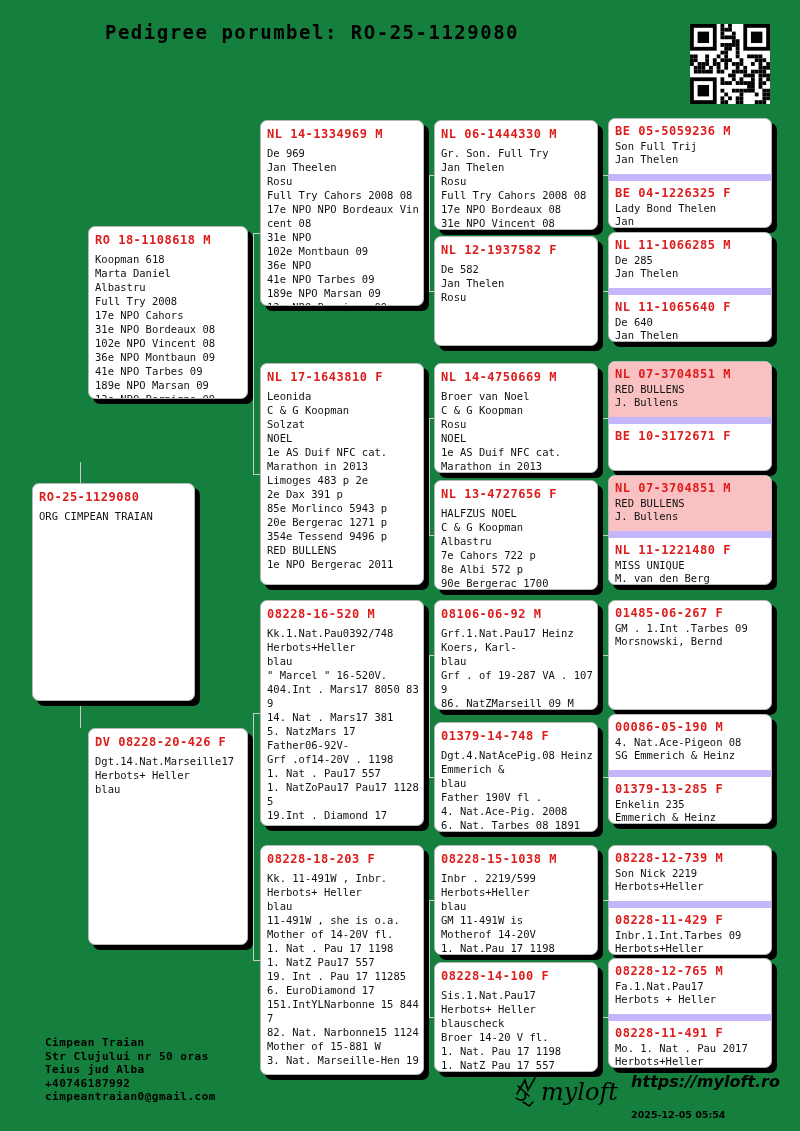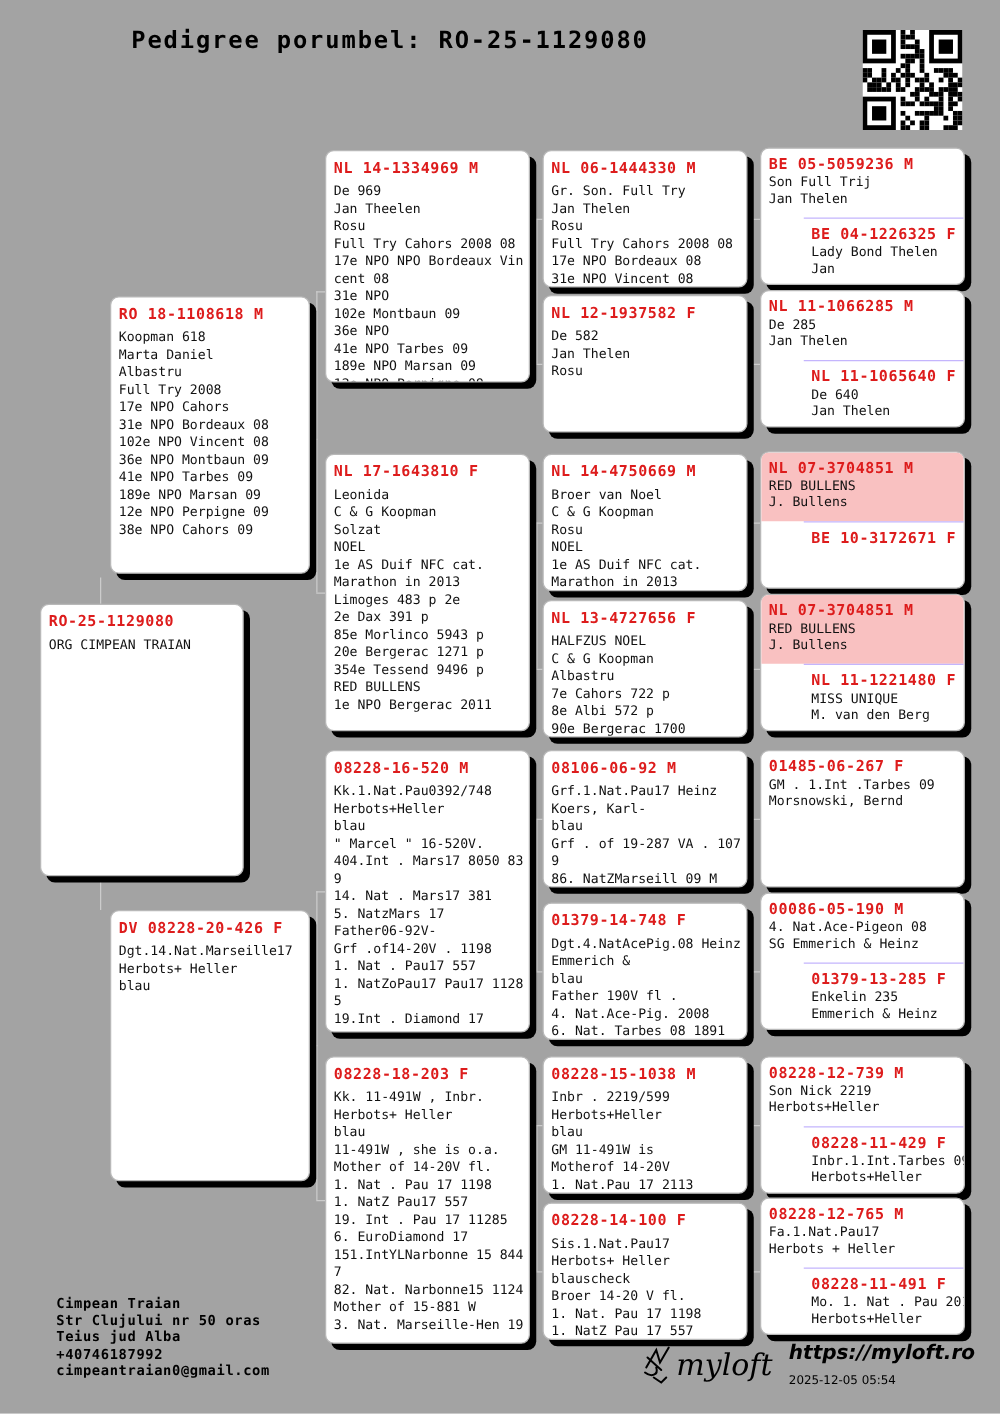--- a/index.html
+++ b/index.html
@@ -1,36 +1,36 @@
 <!DOCTYPE html>
 <html style="--red: #dd1c1c; --pink: #f9c1c1;"><head>
 <meta charset="utf-8">
 <style>
   * { margin:0; padding:0; box-sizing:border-box; }
   html,body { width:800px; height:1131px; background:#fff; }
   body { font-family:"DejaVu Sans Mono", monospace; position:relative; overflow:hidden; color:#111; }
-  .page { position:absolute; inset:0; background:#a3a3a3; }
+  .page { position:absolute; inset:0; background:#15803d; }
   .title { position:absolute; top:21px; left:0; width:78%; text-align:center; font-size:19px; font-weight:bold; letter-spacing:1.5px; color:#000; white-space:pre; }
   .qr { position:absolute; left:690px; top:24px; width:80px; height:80px; }
   .box { position:absolute; background:#fff; border:1px solid #b8b8b8; border-radius:7px; box-shadow:5px 5px 0 #000; overflow:hidden; }
   .hdr { font-weight:bold; font-size:12px; color:var(--red,#dd1c1c); padding:6px 6px 0 6px; white-space:pre; letter-spacing:.5px; }
   .body { font-size:10.5px; line-height:14px; padding:5px 5px 0 6px; white-space:pre; }
   .pair .sub { height:55px; overflow:hidden; }
   .sub .hdr { padding:5px 2px 0 6px; }
   .sub .body { padding:2px 5px 0 6px; line-height:13px; }
-  .sub + .sub { border-top:1px solid #c4b5fd;margin-left:34px; }
+  .sub + .sub { border-top:7px solid #c4b5fd; }
   .sub.highlight { background:var(--pink,#f9c1c1); }
   .cline { position:absolute; background:#ccc; }
   .owner { position:absolute; left:45px; top:1036px; font-weight:bold; font-size:11px; line-height:13.5px; white-space:pre; letter-spacing:.5px; color:#000; }
   .footer { position:absolute; right:20px; top:1072px; display:flex; align-items:flex-start; gap:6px; }
   .logo { width:112px; height:42px; }
   .logo text { font-family:"DejaVu Serif", serif; font-style:italic; font-size:24px; }
   .fright { text-align:left; }
   .url { font-weight:bold; font-style:italic; font-size:16px; font-family:"DejaVu Sans", sans-serif; color:#000; }
-  .ts { font-weight:normal; font-size:9.5px; font-family:"DejaVu Sans", sans-serif; color:#000; margin-top:8px; }
+  .ts { font-weight:bold; font-size:9.5px; font-family:"DejaVu Sans", sans-serif; color:#000; margin-top:18px; }
 </style>
 </head>
 <body>
 
 <div class="page">
 
   <div class="title">Pedigree porumbel: RO-25-1129080</div>
 
   <svg class="qr" id="qr" viewBox="0 0 84 84">
       <rect width="84" height="84" fill="#fff"></rect>
@@ -216,21 +216,21 @@
   <div class="cline" style="left:598px;top:655px;width:10px;height:1px"></div>
   <div class="cline" style="left:598px;top:777px;width:10px;height:1px"></div>
   <div class="cline" style="left:598px;top:900px;width:10px;height:1px"></div>
   <div class="cline" style="left:598px;top:1017px;width:10px;height:1px"></div>
 
   <div class="box" style="left:32px;top:483px;width:163px;height:218px">
     <div class="hdr">RO-25-1129080</div>
     <div class="body">ORG CIMPEAN TRAIAN</div>
   </div>
 
-  <div class="box" style="left:88px;top:237px;width:160px;height:222px">
+  <div class="box" style="left:88px;top:226px;width:160px;height:173px">
     <div class="hdr">RO 18-1108618 M</div>
     <div class="body">Koopman 618
 Marta Daniel
 Albastru
 Full Try 2008
 17e NPO Cahors
 31e NPO Bordeaux 08
 102e NPO Vincent 08
 36e NPO Montbaun 09
 41e NPO Tarbes 09
@@ -364,21 +364,21 @@
 4. Nat.Ace-Pig. 2008
 6. Nat. Tarbes 08 1891</div>
   </div>
   <div class="box" style="left:434px;top:845px;width:164px;height:110px">
     <div class="hdr">08228-15-1038 M</div>
     <div class="body">Inbr . 2219/599
 Herbots+Heller
 blau
 GM 11-491W is
 Motherof 14-20V
-1. Nat.Pau 17 2113</div>
+1. Nat.Pau 17 1198</div>
   </div>
   <div class="box" style="left:434px;top:962px;width:164px;height:110px">
     <div class="hdr">08228-14-100 F</div>
     <div class="body">Sis.1.Nat.Pau17
 Herbots+ Heller
 blauscheck
 Broer 14-20 V fl.
 1. Nat. Pau 17 1198
 1. NatZ Pau 17 557</div>
   </div>

